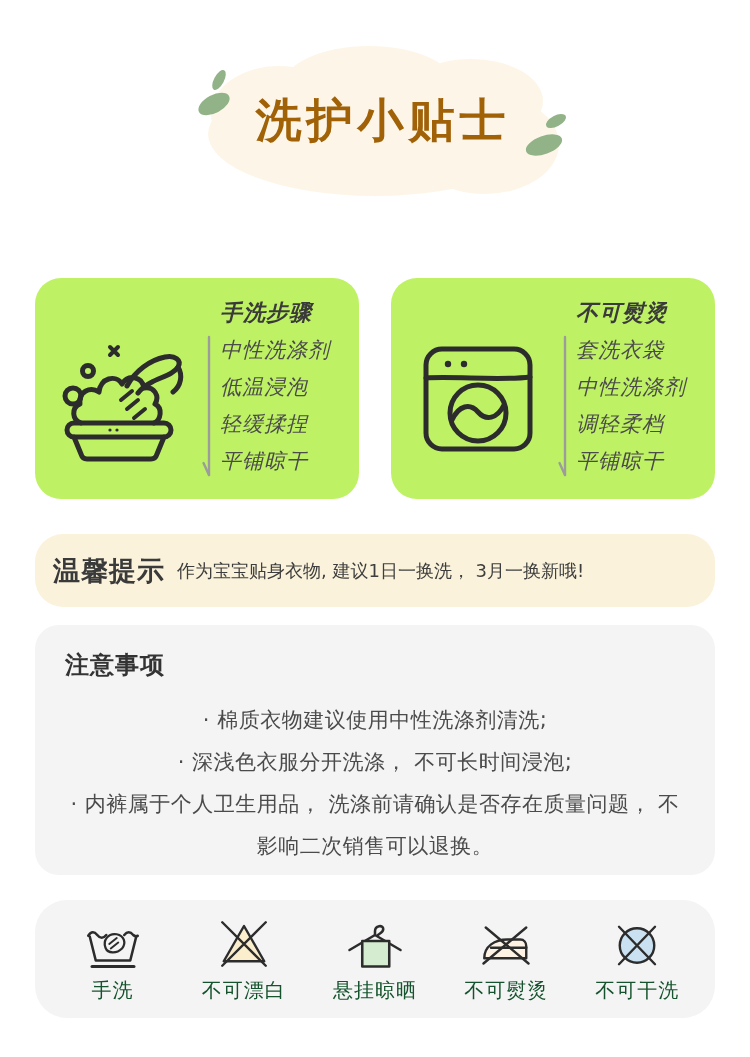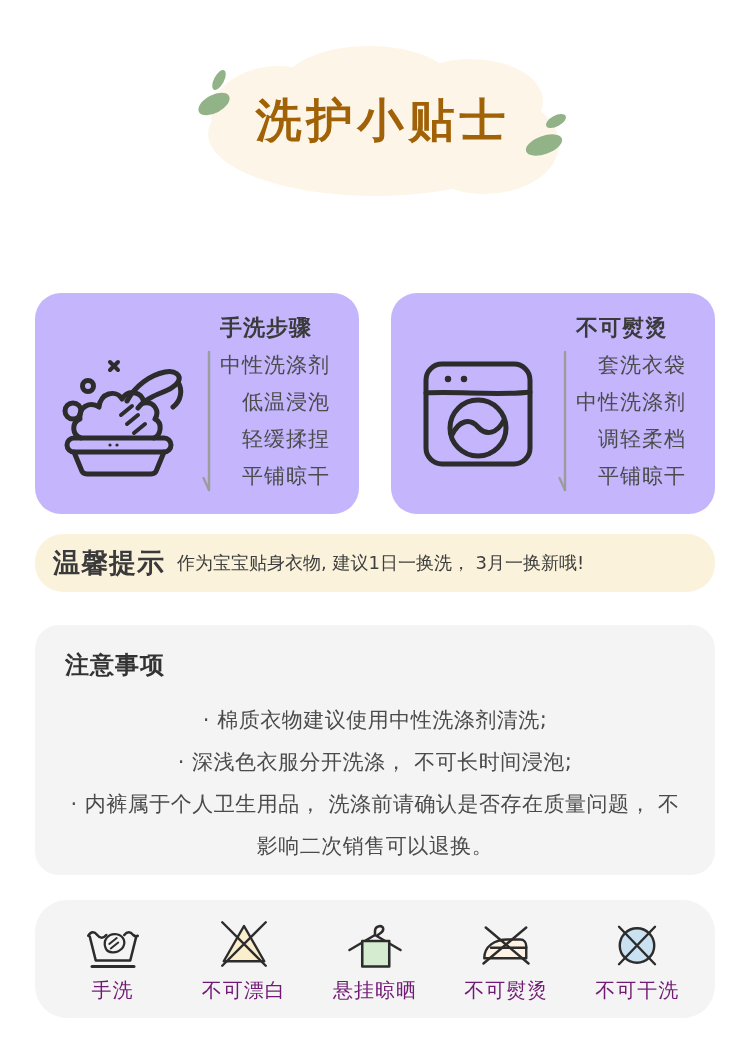--- a/index.html
+++ b/index.html
@@ -10,37 +10,37 @@
   
   .header-banner { position:absolute; left:183px; top:28px; width:400px; height:188px; }
   .header-banner svg { position:absolute; left:0; top:0; }
   .header-title {
     position:absolute; left:0; right:0; top:62px; text-align:center;
     font-size:46px; font-weight:700; color:#a16207; letter-spacing:5px;
   }
 
   
   .step-card {
-    position:absolute; top:293px; width:324px; height:221px;
-    background:#c4b5fd; border-radius:26px;
+    position:absolute; top:278px; width:324px; height:221px;
+    background:#bef264; border-radius:26px;font-style:italic;
   }
   .step-card.left  { left:35px; }
   .step-card.right { left:391px; }
   .card-illustration { position:absolute; left:22px; top:56px; }
   .card-arrow { position:absolute; left:166px; top:56px; }
   .card-title {
     position:absolute; left:185px; top:20px;
     font-size:22px; font-weight:700; color:#3a3a3a; letter-spacing:1px;
   }
-  .card-steps { position:absolute; left:185px; top:54px;text-align:right; }
+  .card-steps { position:absolute; left:185px; top:54px; }
   .card-step { height:37px; line-height:37px; font-size:21px; color:#4b4b4b; letter-spacing:1px; }
 
   
   .tip-banner {
-    position:absolute; left:35px; top:534px; width:680px; height:58px;
+    position:absolute; left:35px; top:534px; width:680px; height:73px;
     background:#faf2da; border-radius:28px;
     display:flex; align-items:center; padding:0 18px; white-space:nowrap;
   }
   .tip-label { font-size:27px; font-weight:700; color:#3a3a3a; margin-right:12px; letter-spacing:1px; }
   .tip-text  { font-size:18px; font-weight:500; color:#3e3e3e; }
 
   
   .notice-card {
     position:absolute; left:35px; top:625px; width:680px; height:250px;
     background:#f4f4f4; border-radius:24px; padding:24px 30px 0 30px;
@@ -48,21 +48,21 @@
   .notice-title { font-size:24px; font-weight:700; color:#333333; letter-spacing:1px; margin-bottom:18px; }
   .notice-item  { font-size:21px; color:#4b4b4b; line-height:42px; letter-spacing:0.5px;text-align:center; }
 
   
   .care-card {
     position:absolute; left:35px; top:900px; width:680px; height:118px;
     background:#f4f4f4; border-radius:32px;
     display:flex; justify-content:space-around; align-items:center; padding:0 12px;
   }
   .care-item { display:flex; flex-direction:column; align-items:center; width:126px; }
-  .care-label { margin-top:3px; font-size:20px; color:#701a75; letter-spacing:1px; }
+  .care-label { margin-top:3px; font-size:20px; color:#14532d; letter-spacing:1px; }
 </style>
 </head>
 <body>
 
 <div class="page">
 
   <div class="header-banner">
     <svg width="400" height="188" viewBox="0 0 400 188">
       <g fill="#fdf6e8">
         <ellipse cx="192" cy="106" rx="167" ry="62"></ellipse>

